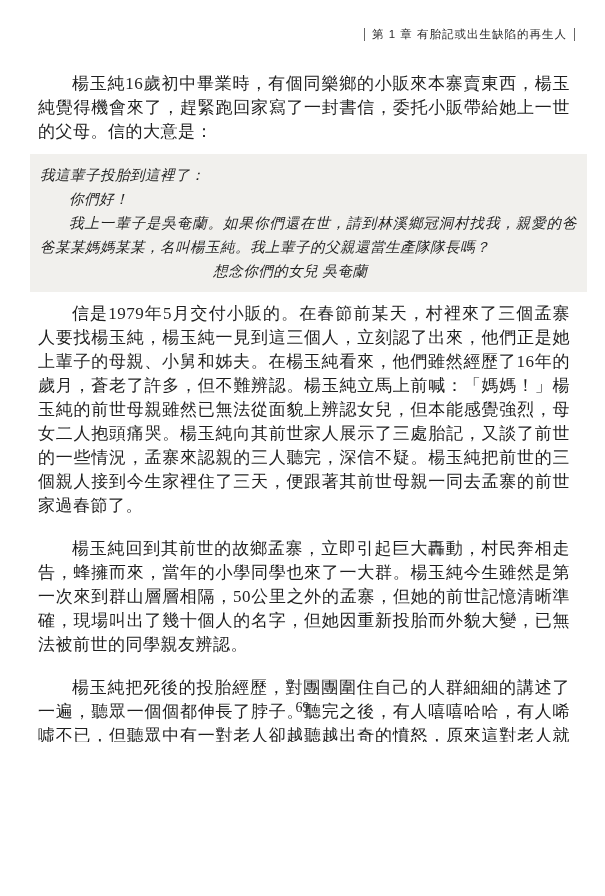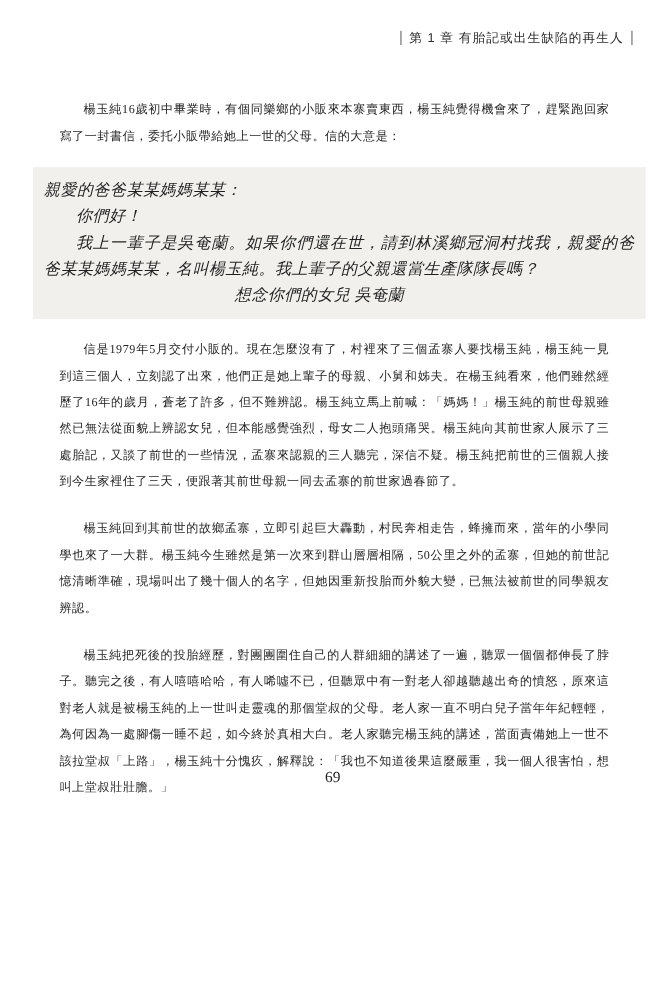--- a/index.html
+++ b/index.html
@@ -35,23 +35,23 @@
     background: #666;
   }
   
   .content {
     position: absolute;
     left: 38px;
     top: 72px;
     width: 532px;
   }
   p.body-para {
-    margin: 16px;
+    margin: 0;
     padding: 0;
-    font-size: 11px;
+    font-size: 17px;
     line-height: 24px;
     text-align: justify;
     text-indent: 2em;
     letter-spacing: 0.5px;
   }
   p.body-para + p.body-para { margin-top: 19px; font-family: Liberation Serif, serif; }
 
   
   .letter-box {
     margin: 10px 0 10px -8px;
@@ -90,27 +90,27 @@
     <span class="header-bar"></span>
     <span>第 1 章 有胎記或出生缺陷的再生人</span>
     <span class="header-bar"></span>
   </div>
 
   <div class="content">
 
     <p class="body-para">楊玉純16歲初中畢業時，有個同樂鄉的小販來本寨賣東西，楊玉純覺得機會來了，趕緊跑回家寫了一封書信，委托小販帶給她上一世的父母。信的大意是：</p>
 
     <div class="letter-box">
-      <p class="letter-line">親愛的爸爸某某媽媽某某：</p>
+      <p class="letter-line">我這輩子投胎到這裡了：</p>
       <p class="letter-line letter-greeting">你們好！</p>
       <p class="letter-line letter-body">我上一輩子是吳奄蘭。如果你們還在世，請到林溪鄉冠洞村找我，親愛的爸爸某某媽媽某某，名叫楊玉純。我上輩子的父親還當生產隊隊長嗎？</p>
       <p class="letter-line letter-signature">想念你們的女兒 吳奄蘭</p>
     </div>
 
-    <p class="body-para">信是1979年5月交付小販的。現在怎麼沒有了，村裡來了三個孟寨人要找楊玉純，楊玉純一見到這三個人，立刻認了出來，他們正是她上輩子的母親、小舅和姊夫。在楊玉純看來，他們雖然經歷了16年的歲月，蒼老了許多，但不難辨認。楊玉純立馬上前喊：「媽媽！」楊玉純的前世母親雖然已無法從面貌上辨認女兒，但本能感覺強烈，母女二人抱頭痛哭。楊玉純向其前世家人展示了三處胎記，又談了前世的一些情況，孟寨來認親的三人聽完，深信不疑。楊玉純把前世的三個親人接到今生家裡住了三天，便跟著其前世母親一同去孟寨的前世家過春節了。</p>
+    <p class="body-para">信是1979年5月交付小販的。在春節前某天，村裡來了三個孟寨人要找楊玉純，楊玉純一見到這三個人，立刻認了出來，他們正是她上輩子的母親、小舅和姊夫。在楊玉純看來，他們雖然經歷了16年的歲月，蒼老了許多，但不難辨認。楊玉純立馬上前喊：「媽媽！」楊玉純的前世母親雖然已無法從面貌上辨認女兒，但本能感覺強烈，母女二人抱頭痛哭。楊玉純向其前世家人展示了三處胎記，又談了前世的一些情況，孟寨來認親的三人聽完，深信不疑。楊玉純把前世的三個親人接到今生家裡住了三天，便跟著其前世母親一同去孟寨的前世家過春節了。</p>
 
     <p class="body-para">楊玉純回到其前世的故鄉孟寨，立即引起巨大轟動，村民奔相走告，蜂擁而來，當年的小學同學也來了一大群。楊玉純今生雖然是第一次來到群山層層相隔，50公里之外的孟寨，但她的前世記憶清晰準確，現場叫出了幾十個人的名字，但她因重新投胎而外貌大變，已無法被前世的同學親友辨認。</p>
 
 
     <p class="body-para">楊玉純把死後的投胎經歷，對團團圍住自己的人群細細的講述了一遍，聽眾一個個都伸長了脖子。聽完之後，有人嘻嘻哈哈，有人唏噓不已，但聽眾中有一對老人卻越聽越出奇的憤怒，原來這對老人就是被楊玉純的上一世叫走靈魂的那個堂叔的父母。老人家一直不明白兒子當年年紀輕輕，為何因為一處腳傷一睡不起，如今終於真相大白。老人家聽完楊玉純的講述，當面責備她上一世不該拉堂叔「上路」，楊玉純十分愧疚，解釋說：「我也不知道後果這麼嚴重，我一個人很害怕，想叫上堂叔壯壯膽。」</p>
 
   </div>
 
   <div class="page-number">69</div>
 

